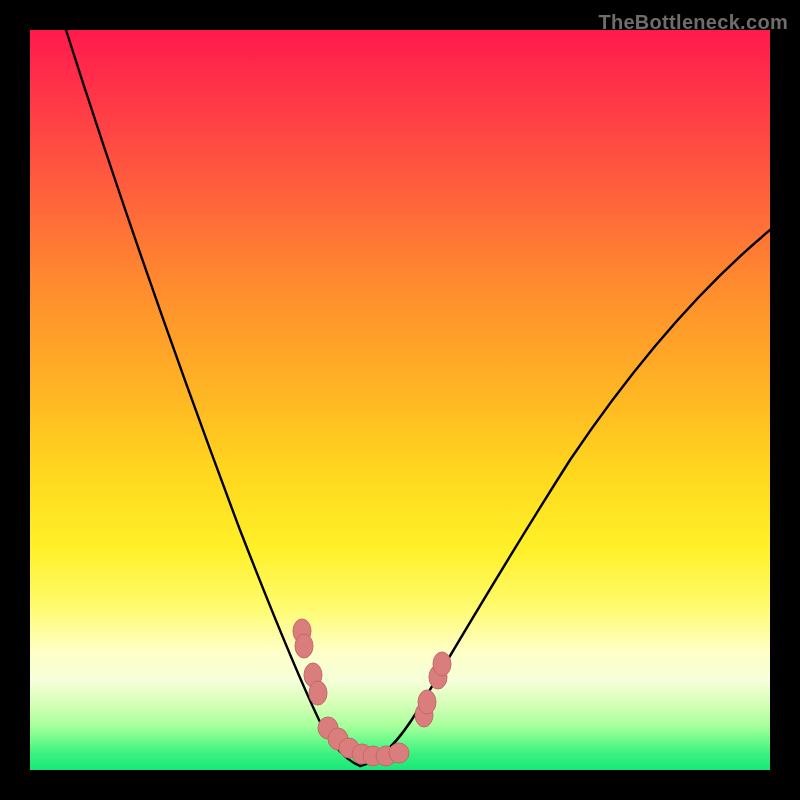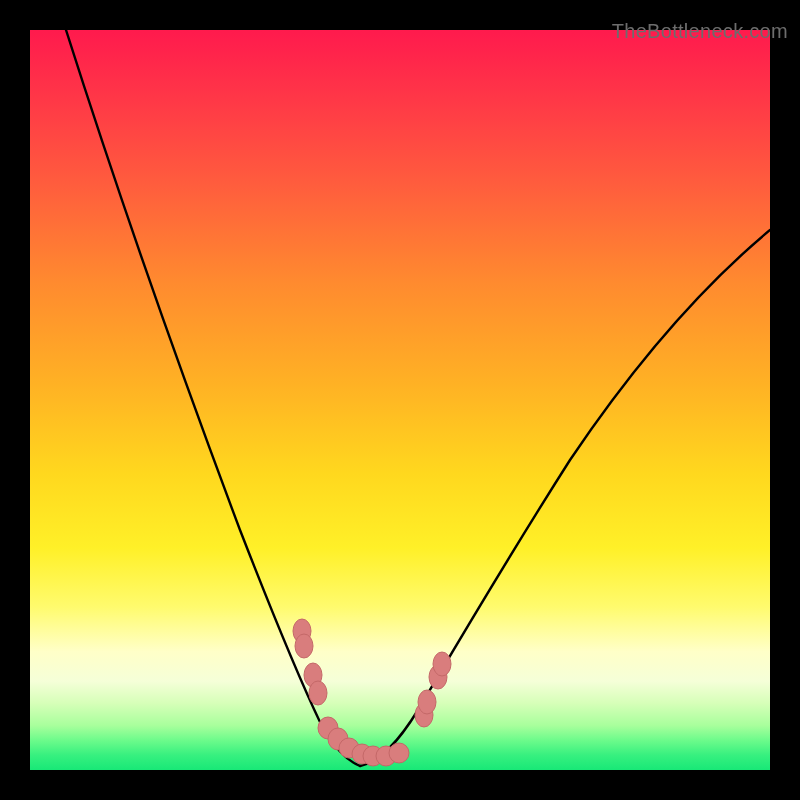--- a/index.html
+++ b/index.html
@@ -48,25 +48,25 @@
     );
   }
   .curve-svg {
     position: absolute;
     inset: 0;
     width: 740px;
     height: 740px;
   }
   .watermark {
     position: absolute;
-    top: 20px;
+    top: 11px;
     right: 12px;
     color: #6d6d6d;
     font-size: 20px;
-    font-weight: 400;
+    font-weight: 700;
     letter-spacing: 0.3px;
     user-select: none;
   }
 </style>
 </head>
 <body>
 
 <div class="frame">
 
   <div class="plot-area">

